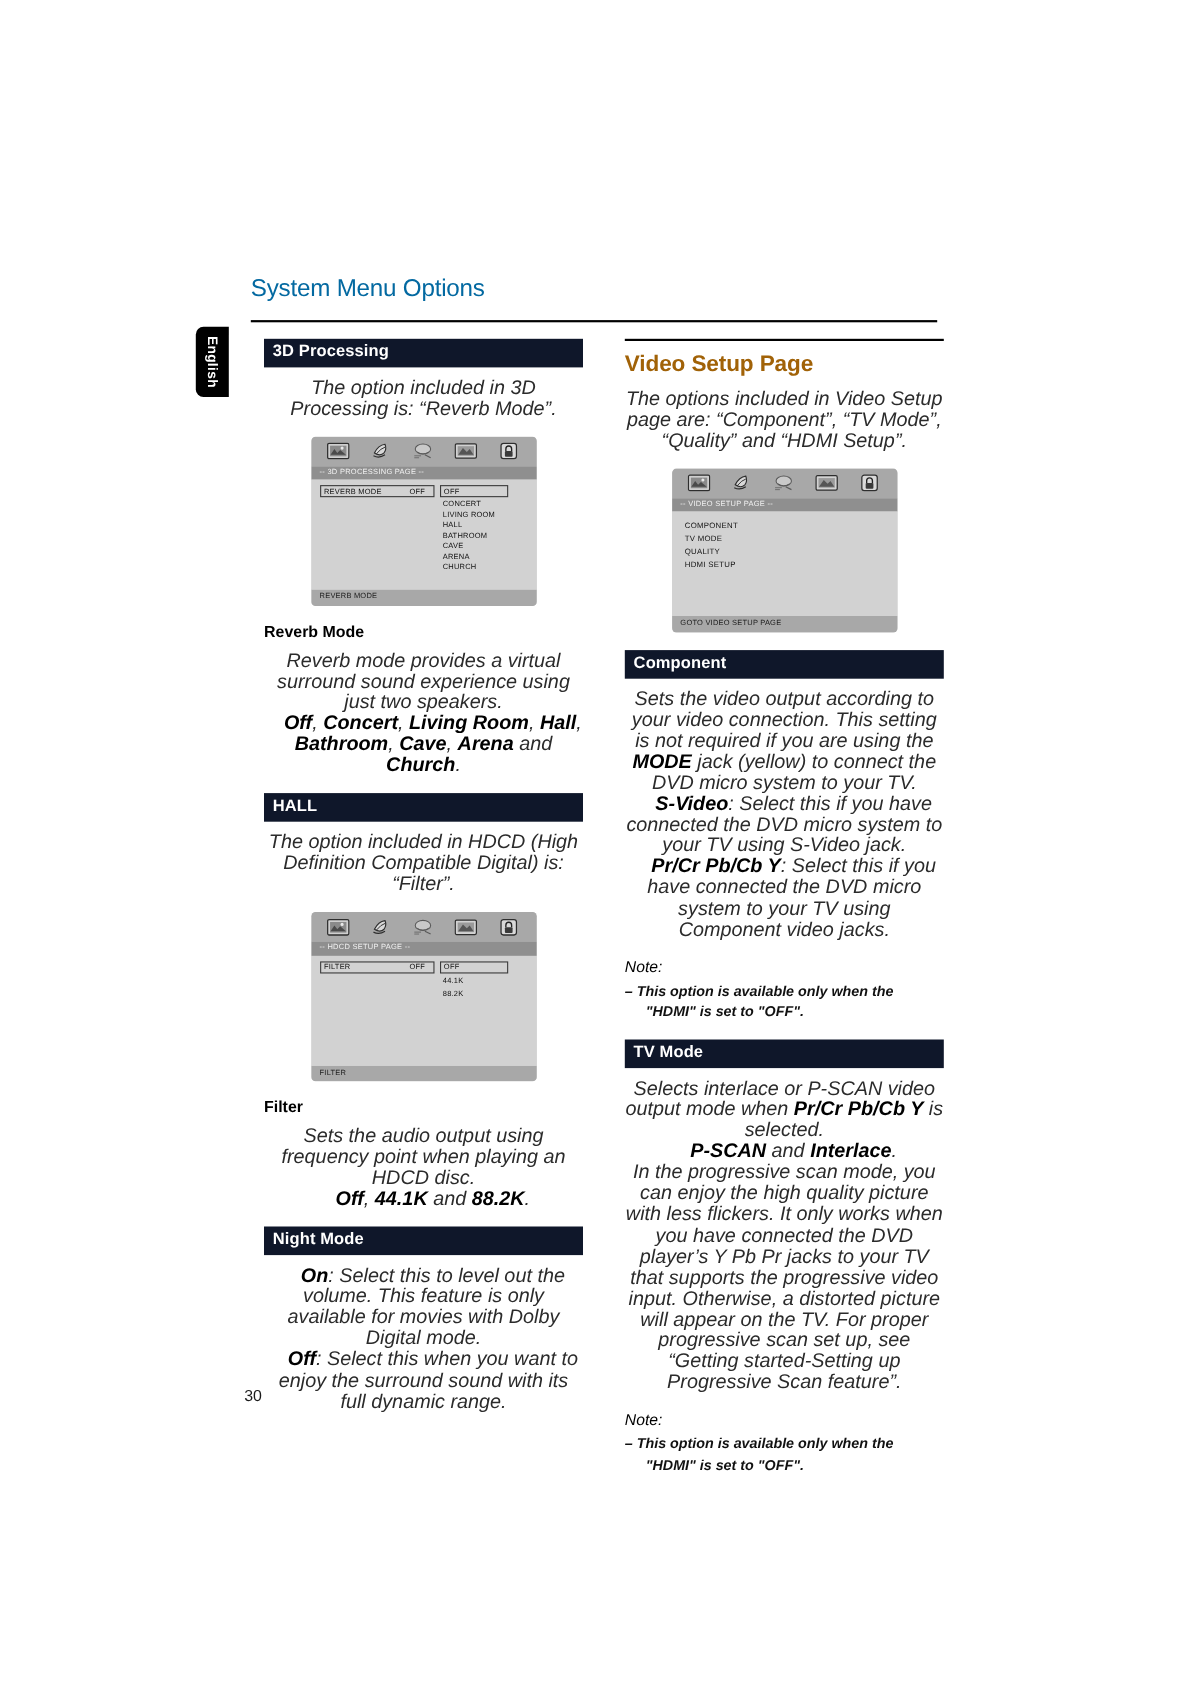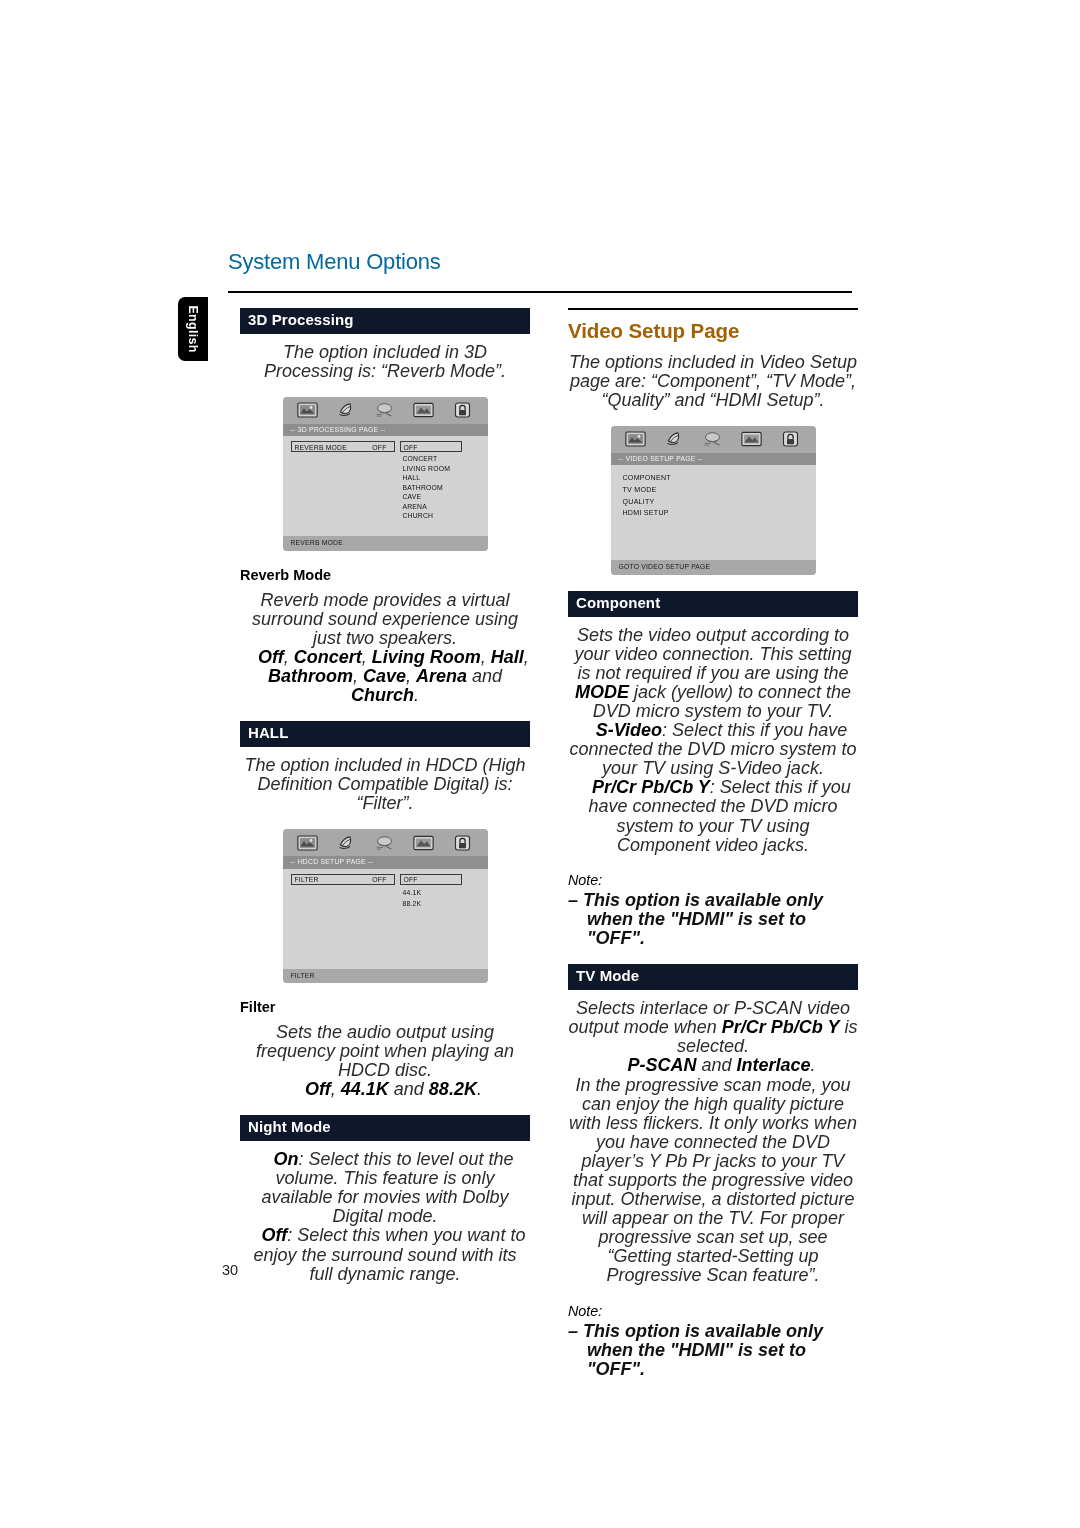--- a/index.html
+++ b/index.html
@@ -124,21 +124,21 @@
   
   .note-label {
     font-size: 14.3px;
     font-style: italic;
     font-weight: normal;
     color: #000;
     margin: 0 0 1px 0;
     line-height: 19px;
   }
   p.note {
-    font-size: 18px;
+    font-size: 13px;
     font-style: italic;
     font-weight: bold;
     line-height: 19.2px;
     margin: 0;
     color: #111;
     padding-left: 19px;
     text-indent: -19px;
   }
 
   

